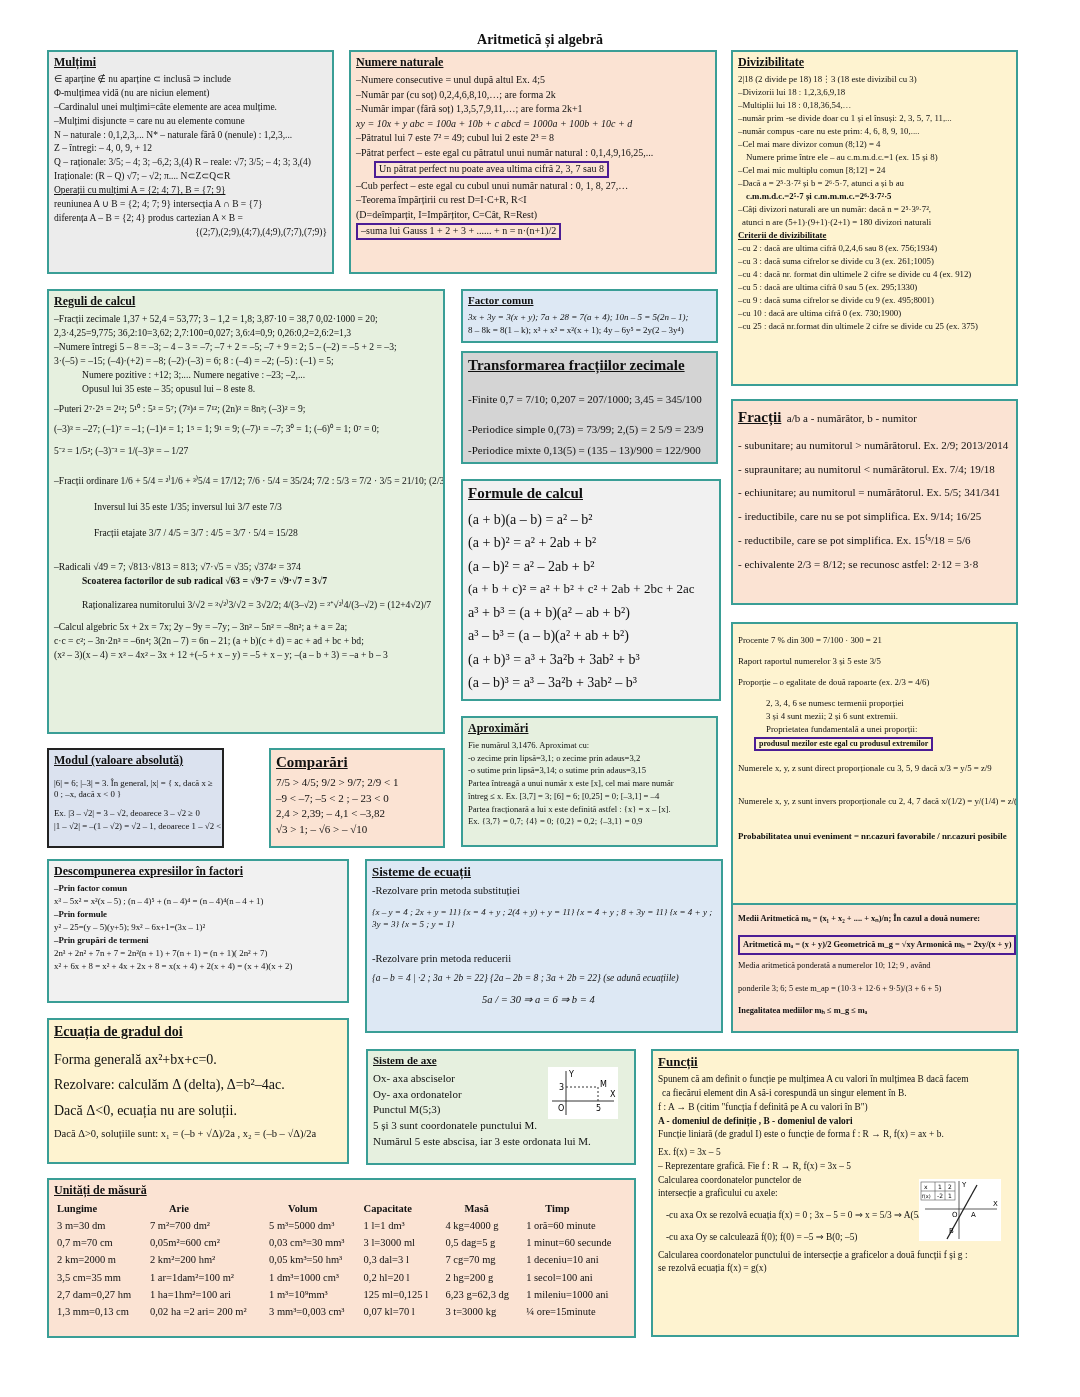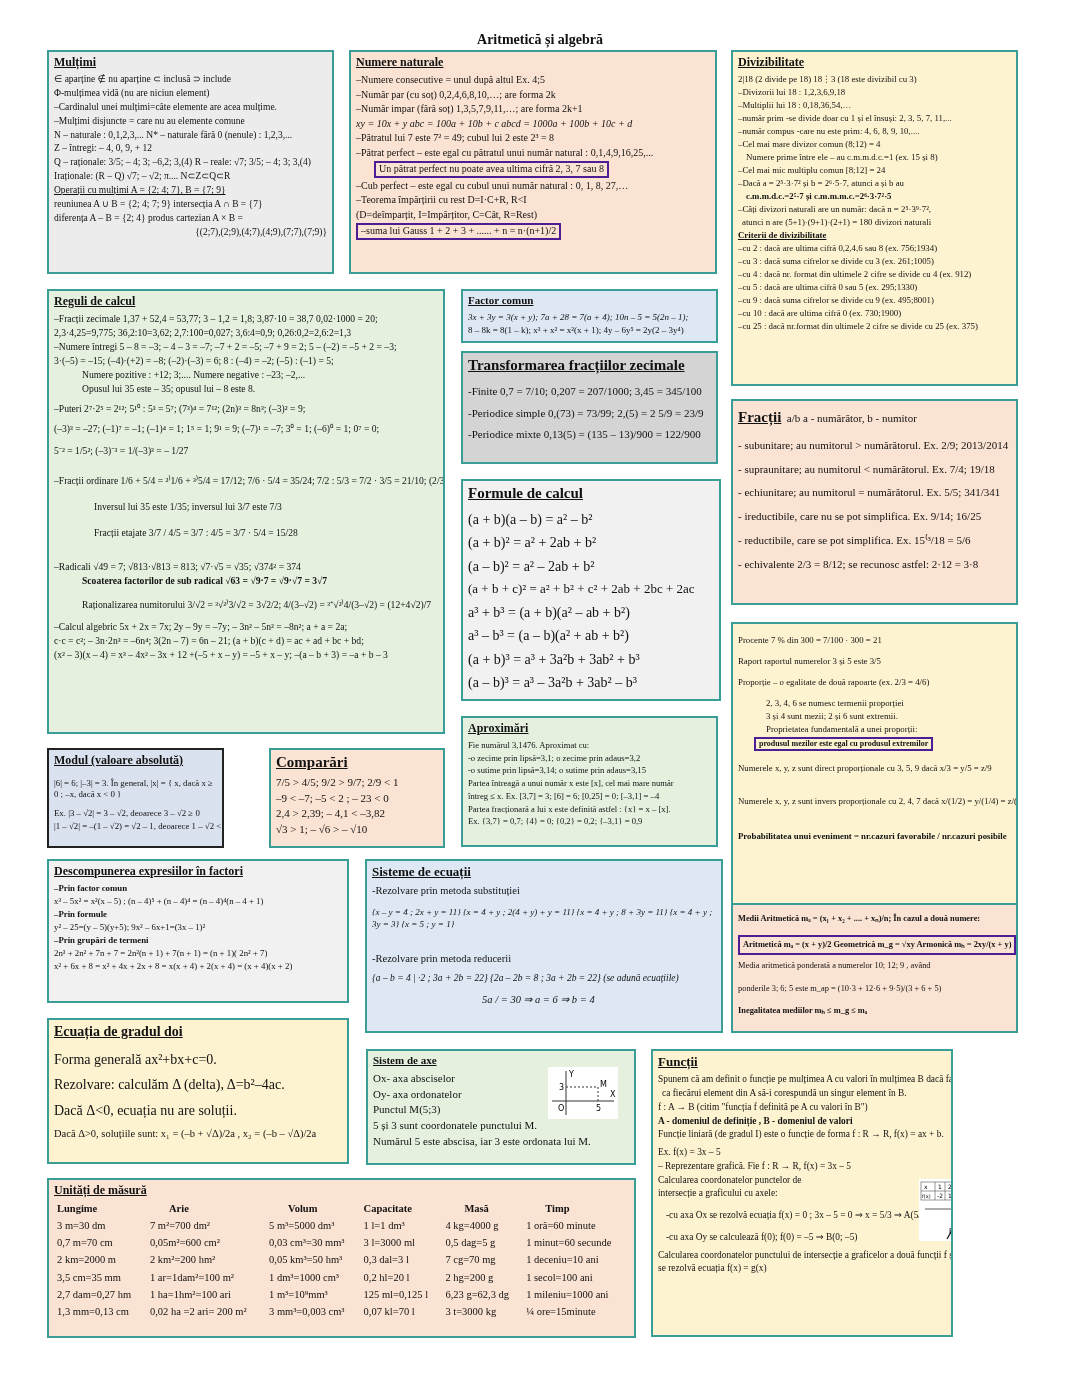--- a/index.html
+++ b/index.html
@@ -112,21 +112,21 @@
 </div>
 
 <div class="box blue" style="left:461px;top:289px;width:257px;height:54px;font-size:9px">
   <div class="h" style="font-size:11px">Factor comun</div>
   <div class="ln" style="font-style:italic">3x + 3y = 3(x + y);    7a + 28 = 7(a + 4);    10n – 5 = 5(2n – 1);</div>
   <div class="ln" style="">8 – 8k = 8(1 – k);     x³ + x² = x²(x + 1);   4y – 6y⁵ = 2y(2 – 3y⁴)</div>
 </div>
 
 <div class="box silver" style="left:461px;top:351px;width:257px;height:113px;font-size:11px">
   <div class="h big">Transformarea fracțiilor zecimale</div>
-  <div class="ln" style="margin:8px 0">-Finite  0,7 = 7/10;  0,207 = 207/1000;  3,45 = 345/100</div>
+  <div class="ln" style="margin:16px 0">-Finite  0,7 = 7/10;  0,207 = 207/1000;  3,45 = 345/100</div>
   <div class="ln" style="margin:8px 0">-Periodice simple  0,(73) = 73/99;   2,(5) = 2 5/9 = 23/9</div>
   <div class="ln" style="margin:8px 0">-Periodice mixte  0,13(5) = (135 – 13)/900 = 122/900</div>
 </div>
 
 <div class="box lgray big14" style="left:461px;top:479px;width:260px;height:222px">
   <div class="h big">Formule de calcul</div>
   <div class="ln">(a + b)(a – b) = a² – b²</div>
   <div class="ln">(a + b)² = a² + 2ab + b²</div>
   <div class="ln">(a – b)² = a² – 2ab + b²</div>
   <div class="ln" style="font-size:13px">(a + b + c)² = a² + b² + c² + 2ab + 2bc + 2ac</div>
@@ -237,21 +237,21 @@
       <text x="21" y="10" font-size="8" font-family="DejaVu Sans">Y</text>
       <text x="62" y="30" font-size="8" font-family="DejaVu Sans">X</text>
       <text x="10" y="44" font-size="8" font-family="DejaVu Sans">O</text>
       <text x="52" y="20" font-size="8" font-family="DejaVu Sans">M</text>
       <text x="48" y="44" font-size="8" font-family="DejaVu Sans">5</text>
       <text x="11" y="23" font-size="8" font-family="DejaVu Sans">3</text>
     </svg>
   </div>
 </div>
 
-<div class="box cream" style="left:651px;top:1049px;width:302px;height:288px;font-size:9.4px">
+<div class="box cream" style="left:651px;top:1049px;width:368px;height:288px;font-size:9.4px">
   <div class="h" style="font-size:13px">Funcții</div>
   <div class="ln">Spunem că am definit o funcție pe mulțimea A cu valori  în mulțimea B dacă facem</div>
   <div class="ln" style="padding-left:4px">ca fiecărui element din A să-i corespundă un singur element în B.</div>
   <div class="ln">f : A → B     (citim "funcția f definită pe A cu valori în B")</div>
   <div class="ln" style="font-weight:bold">A - domeniul de definiție ,   B - domeniul de valori</div>
   <div class="ln">Funcție liniară (de gradul I) este o funcție de forma   f : R → R,  f(x) = ax + b.</div>
   <div class="ln" style="margin-top:6px">Ex. f(x) = 3x – 5</div>
   <div class="ln">– Reprezentare grafică.  Fie f : R → R,  f(x) = 3x – 5</div>
   <div class="ln">Calcularea coordonatelor punctelor de</div>
   <div class="ln">intersecție a graficului cu axele:</div>

